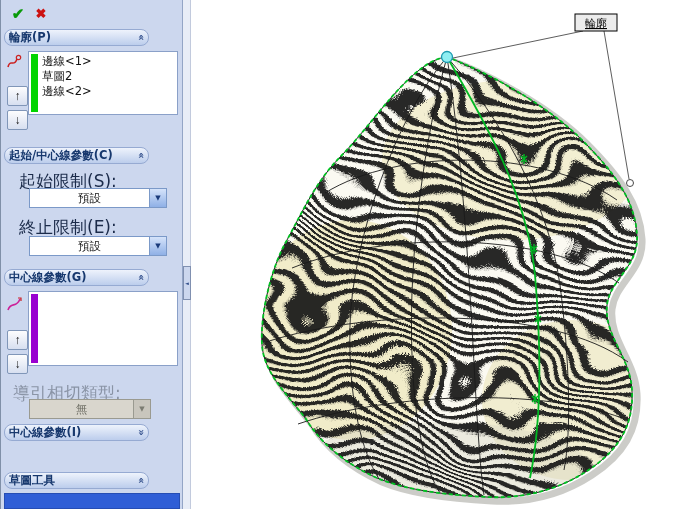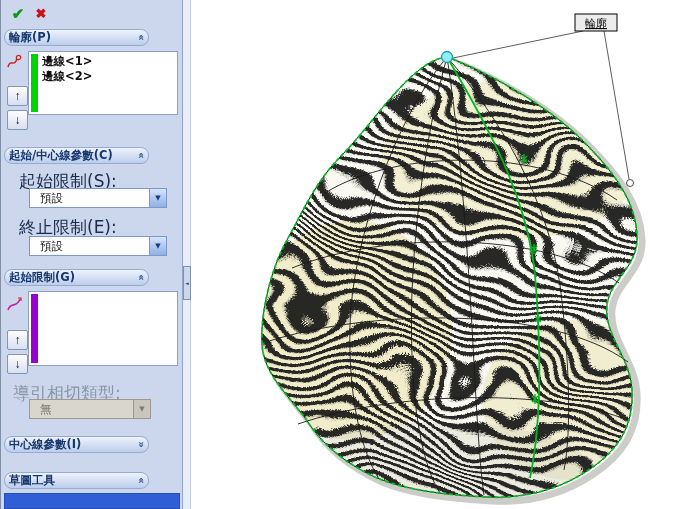--- a/index.html
+++ b/index.html
@@ -25,33 +25,33 @@
     color:#17386e;font-size:11.5px;font-weight:bold;line-height:15px;
     padding:4px 4px;display:flex;justify-content:space-between;align-items:center;cursor:pointer;
   }
   .chev{font-size:10px;color:#33508c;display:inline-block;transform:rotate(90deg);font-weight:bold;}
   .listbox{
     position:absolute;left:27px;width:150px;background:#ffffff;
     border:1px solid #8aa0c8;box-sizing:border-box;
   }
   .colorbar{position:absolute;left:2px;top:2px;bottom:2px;width:7px;}
   .lb-items{position:absolute;left:13px;top:2px;right:2px;font-size:11.5px;color:#111;line-height:15px;}
-  .lb-items div{white-space:nowrap;cursor:default;font-weight:bold;}
+  .lb-items div{white-space:nowrap;cursor:default;}
   .sqbtn{
     position:absolute;left:6px;width:21px;height:20px;box-sizing:border-box;
     background:linear-gradient(#fdfdfe,#d7dff0);border:1px solid #8096b8;border-radius:2px;
     font-size:12px;font-weight:bold;color:#111;line-height:17px;text-align:center;padding:0;cursor:pointer;
   }
   .field-label{position:absolute;font-size:17px;color:#1b2b4a;}
   .field-label.disabled{color:#8a94a6;}
   .dd{
     position:absolute;left:28px;height:20px;box-sizing:border-box;display:flex;
     background:#fff;border:1px solid #7b99c8;cursor:pointer;
   }
-  .dd .val{flex:1;font-size:11.5px;color:#111;padding:2px 10px;line-height:14px;overflow:hidden;}
+  .dd .val{flex:1;font-size:11.5px;color:#111;padding:2px 0;line-height:14px;overflow:hidden;text-align:center;}
   .dd .btn{
     width:16px;background:linear-gradient(#d5e3fa,#8fb0e6);border-left:1px solid #7b99c8;
     color:#1a3a7a;font-size:7px;display:flex;align-items:center;justify-content:center;
   }
   .dd.disabled{background:#d9d6cd;border-color:#9a9a90;}
   .dd.disabled .val{color:#6e6e64;}
   .dd.disabled .btn{background:#c9c6bd;border-left-color:#9a9a90;color:#7c7c72;}
   .mini-icon{position:absolute;left:4px;width:18px;height:18px;}
   #sketch-body{position:absolute;left:3px;top:493px;width:176px;height:16px;background:#2f5ed6;border:1px solid #254db4;box-sizing:border-box;}
   
@@ -82,20 +82,21 @@
 
     <svg class="mini-icon" style="top:53px;" viewBox="0 0 18 18">
       <path d="M3,14 C5,5 9,15 12,6" fill="none" stroke="#cc2222" stroke-width="1.6"></path>
       <circle cx="13.5" cy="4.5" r="2.2" fill="none" stroke="#cc2222" stroke-width="1.2"></circle>
     </svg>
 
     <div class="listbox" style="top:51px;height:64px;">
       <div class="colorbar" style="background:#00d400;"></div>
       <div class="lb-items">
         <div>邊線&lt;1&gt;</div>
+        <div>草圖2</div>
         <div>邊線&lt;2&gt;</div>
       </div>
     </div>
 
     <button class="sqbtn" style="top:86px;">↑</button>
     <button class="sqbtn" style="top:110px;">↓</button>
 
     <div class="sec-hdr" style="top:147px;">
       <span>起始/中心線參數(C)</span>
       <span class="chev">«</span>
@@ -107,21 +108,21 @@
       <div class="btn">▼</div>
     </div>
 
     <div class="field-label" style="left:18px;top:216px;">終止限制(E):</div>
     <div class="dd" style="top:236px;width:138px;">
       <div class="val">預設</div>
       <div class="btn">▼</div>
     </div>
 
     <div class="sec-hdr" style="top:269px;">
-      <span>起始限制(G)</span>
+      <span>中心線參數(G)</span>
       <span class="chev">«</span>
     </div>
 
     <svg class="mini-icon" style="top:295px;" viewBox="0 0 18 18">
       <path d="M3,15 C6,6 11,14 15,4" fill="none" stroke="#cc2299" stroke-width="1.6"></path>
       <path d="M13,3 L16,3 L16,6" fill="none" stroke="#cc2222" stroke-width="1.2"></path>
     </svg>
 
     <div class="listbox" style="top:291px;height:75px;">
       <div class="colorbar" style="background:#9900d0;"></div>
@@ -129,21 +130,21 @@
 
     <button class="sqbtn" style="top:330px;">↑</button>
     <button class="sqbtn" style="top:354px;">↓</button>
 
     <div class="field-label disabled" style="left:12px;top:382px;">導引相切類型:</div>
     <div class="dd disabled" style="top:399px;width:122px;">
       <div class="val">無</div>
       <div class="btn">▼</div>
     </div>
 
-    <div class="sec-hdr" style="top:436px;gap:20px;">
+    <div class="sec-hdr" style="top:424px;gap:20px;">
       <span>中心線參數(I)</span>
       <span class="chev">»</span>
     </div>
 
     <div class="sec-hdr" style="top:472px;">
       <span>草圖工具</span>
       <span class="chev">«</span>
     </div>
     <div id="sketch-body"></div>
   </div>

